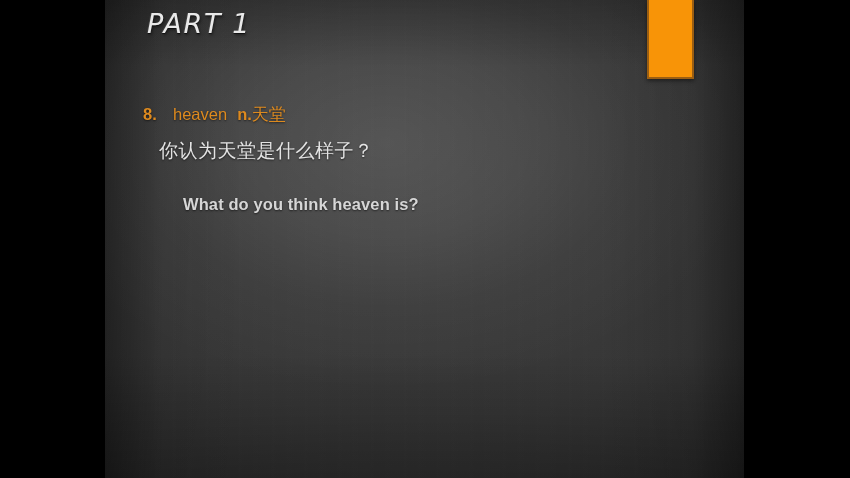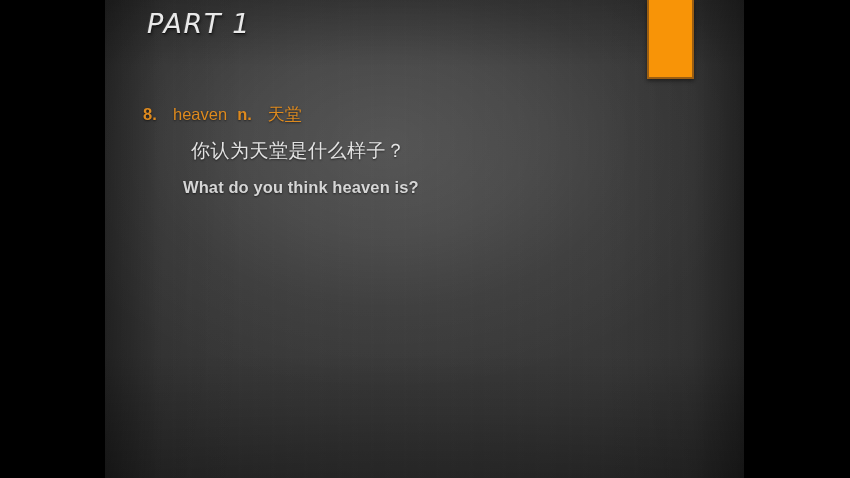--- a/index.html
+++ b/index.html
@@ -140,38 +140,38 @@
     color: #dd8a1f;
     font-size: 16.5px;
     font-weight: bold;
     margin-left: 10px;
     text-shadow: 0 1px 2px rgba(0,0,0,0.55);
   }
   .entry-cn {
     color: #dd8a1f;
     font-size: 17px;
     font-weight: normal;
+    margin-left: 0;
+    font-family: "DejaVu Sans", sans-serif;
+    text-shadow: 0 1px 2px rgba(0,0,0,0.55);
+  }
+
+  #example-cn {
     margin-left: 16px;
-    font-family: "DejaVu Sans", sans-serif;
-    text-shadow: 0 1px 2px rgba(0,0,0,0.55);
-  }
-
-  #example-cn {
-    margin-left: 48px;
     margin-top: 12px;
     color: #e3e3e3;
     font-size: 19px;
     font-family: Liberation Mono, monospace;
     letter-spacing: 0.5px;
     white-space: nowrap;
     text-shadow: 0 1px 2px rgba(0,0,0,0.55);
   }
   #example-en {
     margin-left: 40px;
-    margin-top: 14px;
+    margin-top: 31px;
     color: #d6d6d6;
     font-size: 16.5px;
     font-weight: 600;
     letter-spacing: 0.1px;
     white-space: nowrap;
     text-shadow: 0 1px 2px rgba(0,0,0,0.55);
   }
 </style>
 </head>
 <body>

